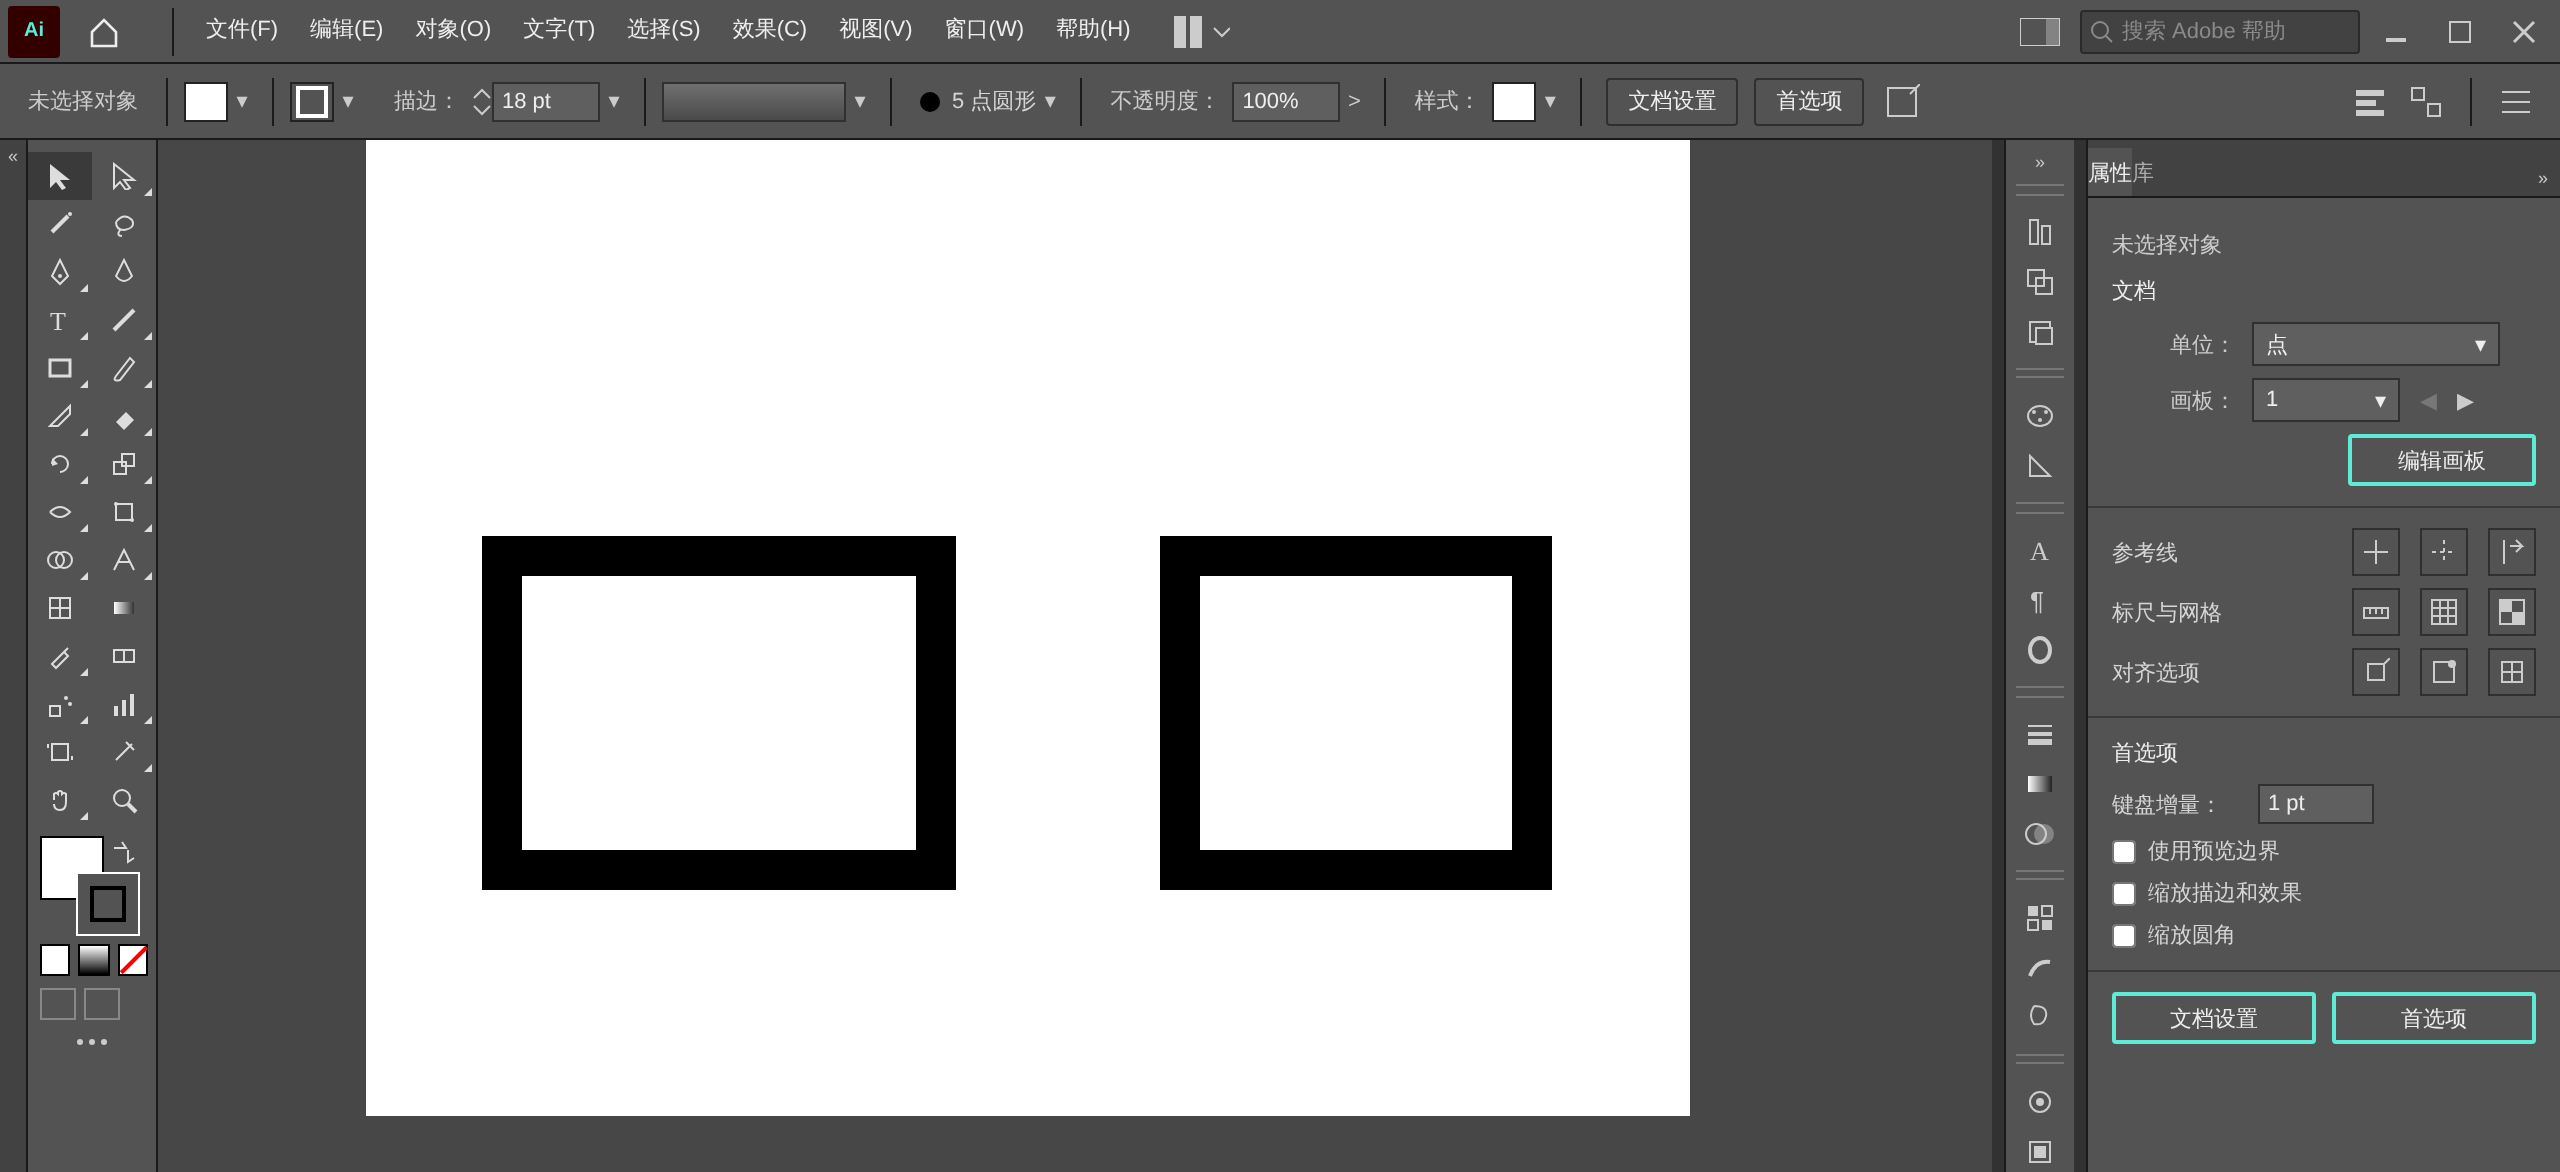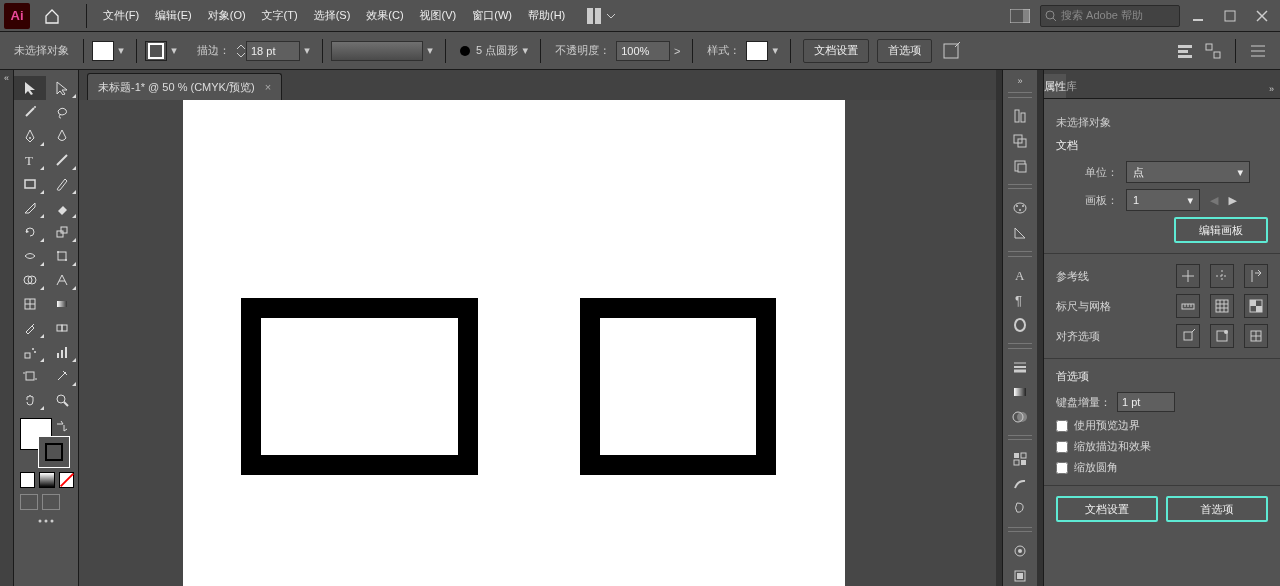--- a/index.html
+++ b/index.html
@@ -1,21 +1,21 @@
 <!DOCTYPE html>
 <html><head>
 <meta charset="utf-8">
 <style>
 html,body{margin:0;padding:0;width:1280px;height:586px;background:#323232;font-family:"Microsoft YaHei",Arial,sans-serif;font-size:11px;color:#d5d5d5;overflow:hidden;user-select:none}
 .sep{width:1px;height:24px;background:#1a1a1a;margin:0 8px}
 svg{display:block}
 
 
 #menubar{height:31px;background:#535353;display:flex;align-items:center;padding:0 4px;border-bottom:1px solid #1a1a1a}
-#menubar .ai-logo{width:26px;height:26px;background:#330000;color:#ec4899;display:flex;align-items:center;justify-content:center;font-weight:bold;font-size:13px;border-radius:2px;margin-right:10px}
+#menubar .ai-logo{width:26px;height:26px;background:#330000;color:#5eead4;display:flex;align-items:center;justify-content:center;font-weight:bold;font-size:10px;border-radius:2px;margin-right:10px}
 #menubar .home-ico{width:24px;height:24px;display:flex;align-items:center;justify-content:center;margin-right:14px}
 #menubar .menu-item{padding:0 8px;height:31px;line-height:31px;color:#eee;cursor:default}
 #menubar .grow{flex:1}
 #menubar .search{width:130px;height:20px;background:#424242;border:1px solid #2a2a2a;display:flex;align-items:center;color:#8a8a8a;padding:0 4px;border-radius:2px}
 #menubar .wbtn{width:28px;height:20px;display:flex;align-items:center;justify-content:center;color:#bbb;margin-left:4px}
 
 
 #ctrlbar{height:37px;background:#535353;border-bottom:1px solid #1a1a1a;display:flex;align-items:center;padding:0 8px}
 #ctrlbar .label{color:#ccc;margin:0 6px}
 #ctrlbar .swatch{width:20px;height:18px;border:1px solid #222;display:flex;align-items:center;justify-content:center}
@@ -451,26 +451,20 @@
     <div style="display:flex;justify-content:center;margin-top:8px">
       <svg width="16" height="6">
           <circle cx="2" cy="3" r="1.5" fill="#ccc"></circle>
           <circle cx="8" cy="3" r="1.5" fill="#ccc"></circle>
           <circle cx="14" cy="3" r="1.5" fill="#ccc"></circle>
         </svg>
     </div>
   </div>
 
   <div id="docarea">
-    <div id="doctabs">
-      <div class="tab">
-        <span>未标题-1* @ 50 % (CMYK/预览)</span>
-        <span class="x">×</span>
-      </div>
-    </div>
     <div id="canvaswrap">
       <div id="artboard">
         <div class="shape r1"></div>
         <div class="shape r2"></div>
       </div>
     </div>
   </div>
 
   <div id="rgap"></div>
 
@@ -692,21 +686,21 @@
                 <line x1="7" y1="2" x2="7" y2="12" stroke="#ccc"></line>
               </svg>
             </div>
         </div>
       </div>
 
       <div class="divider"></div>
       <div class="hdr strong">首选项</div>
       <div class="prow">
         <div>键盘增量：</div>
-        <div class="numbox" style="margin-left:6px">1 pt</div>
+        <div class="numbox" style="margin-left:18px">1 pt</div>
       </div>
       <label class="prow">
           <input type="checkbox" style="">
           <span>使用预览边界</span>
         </label>
       <label class="prow">
           <input type="checkbox" style="">
           <span>缩放描边和效果</span>
         </label>
       <label class="prow">

